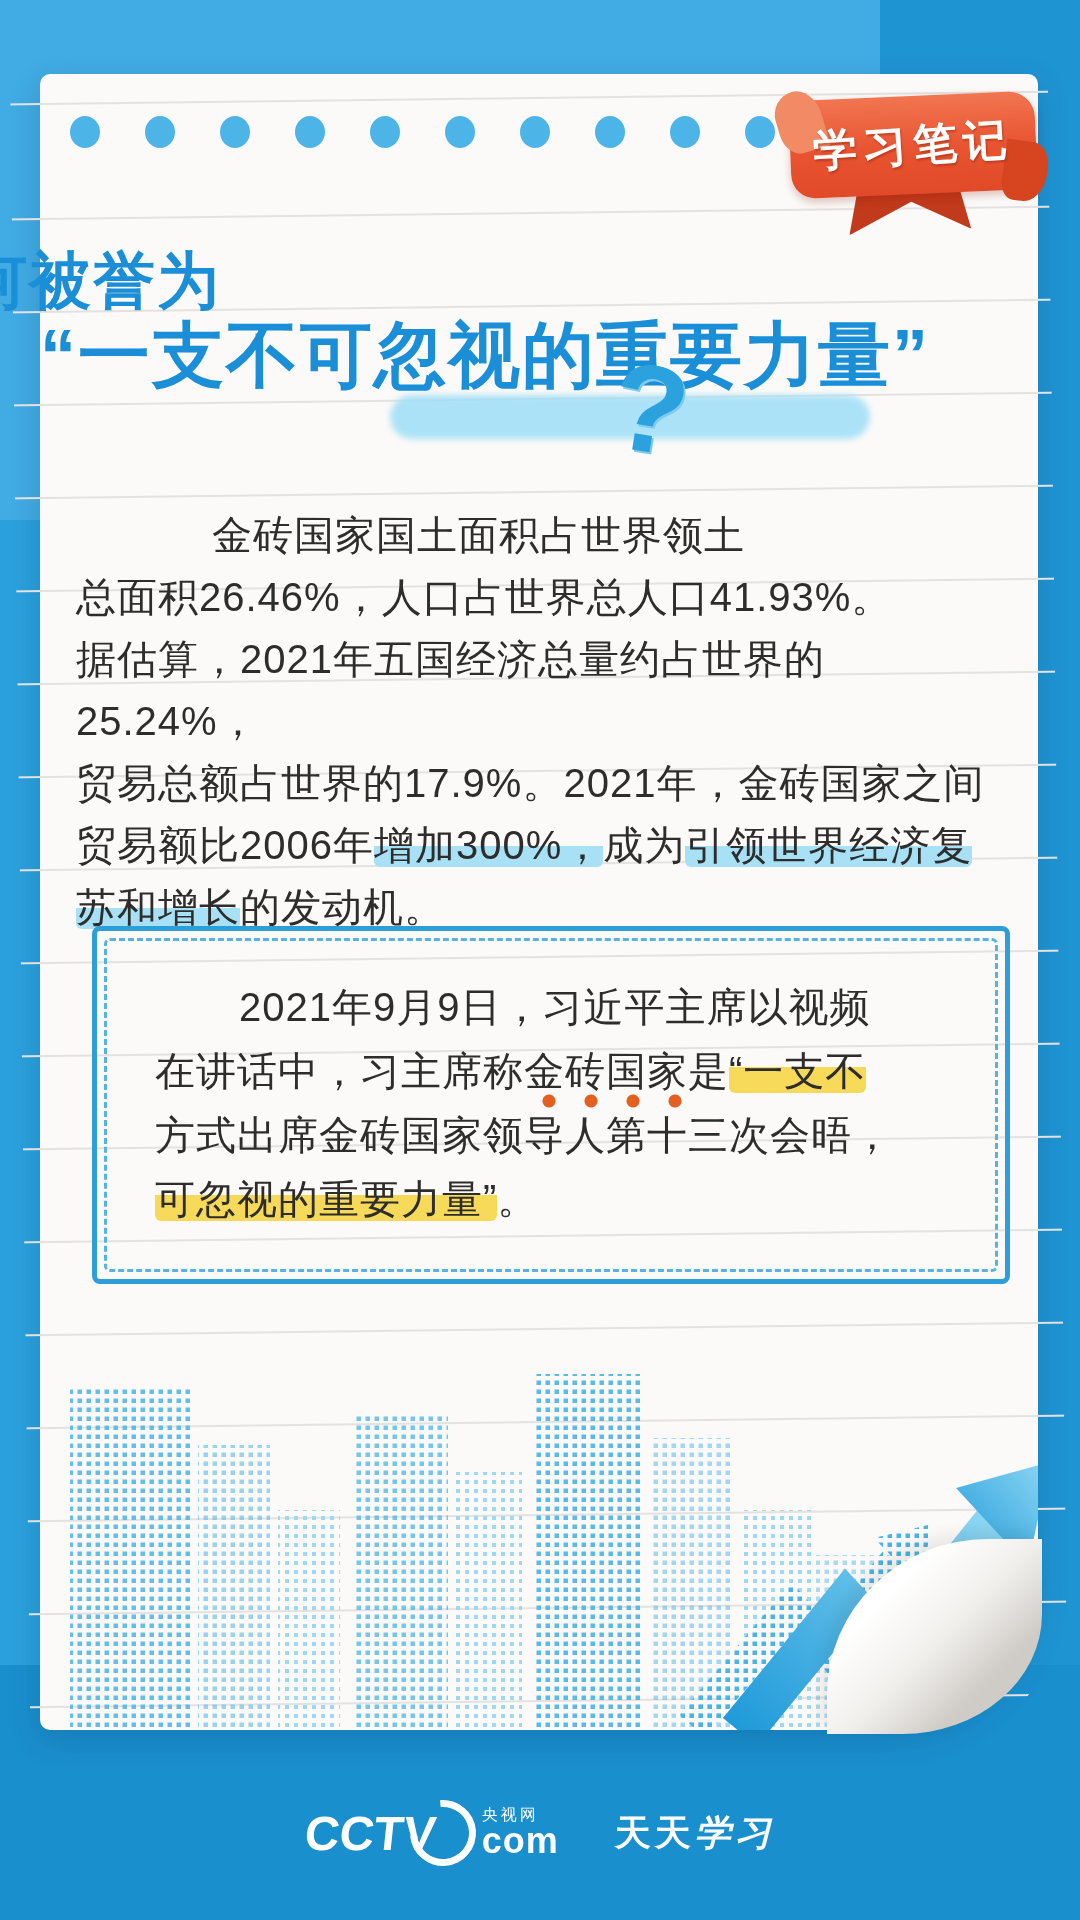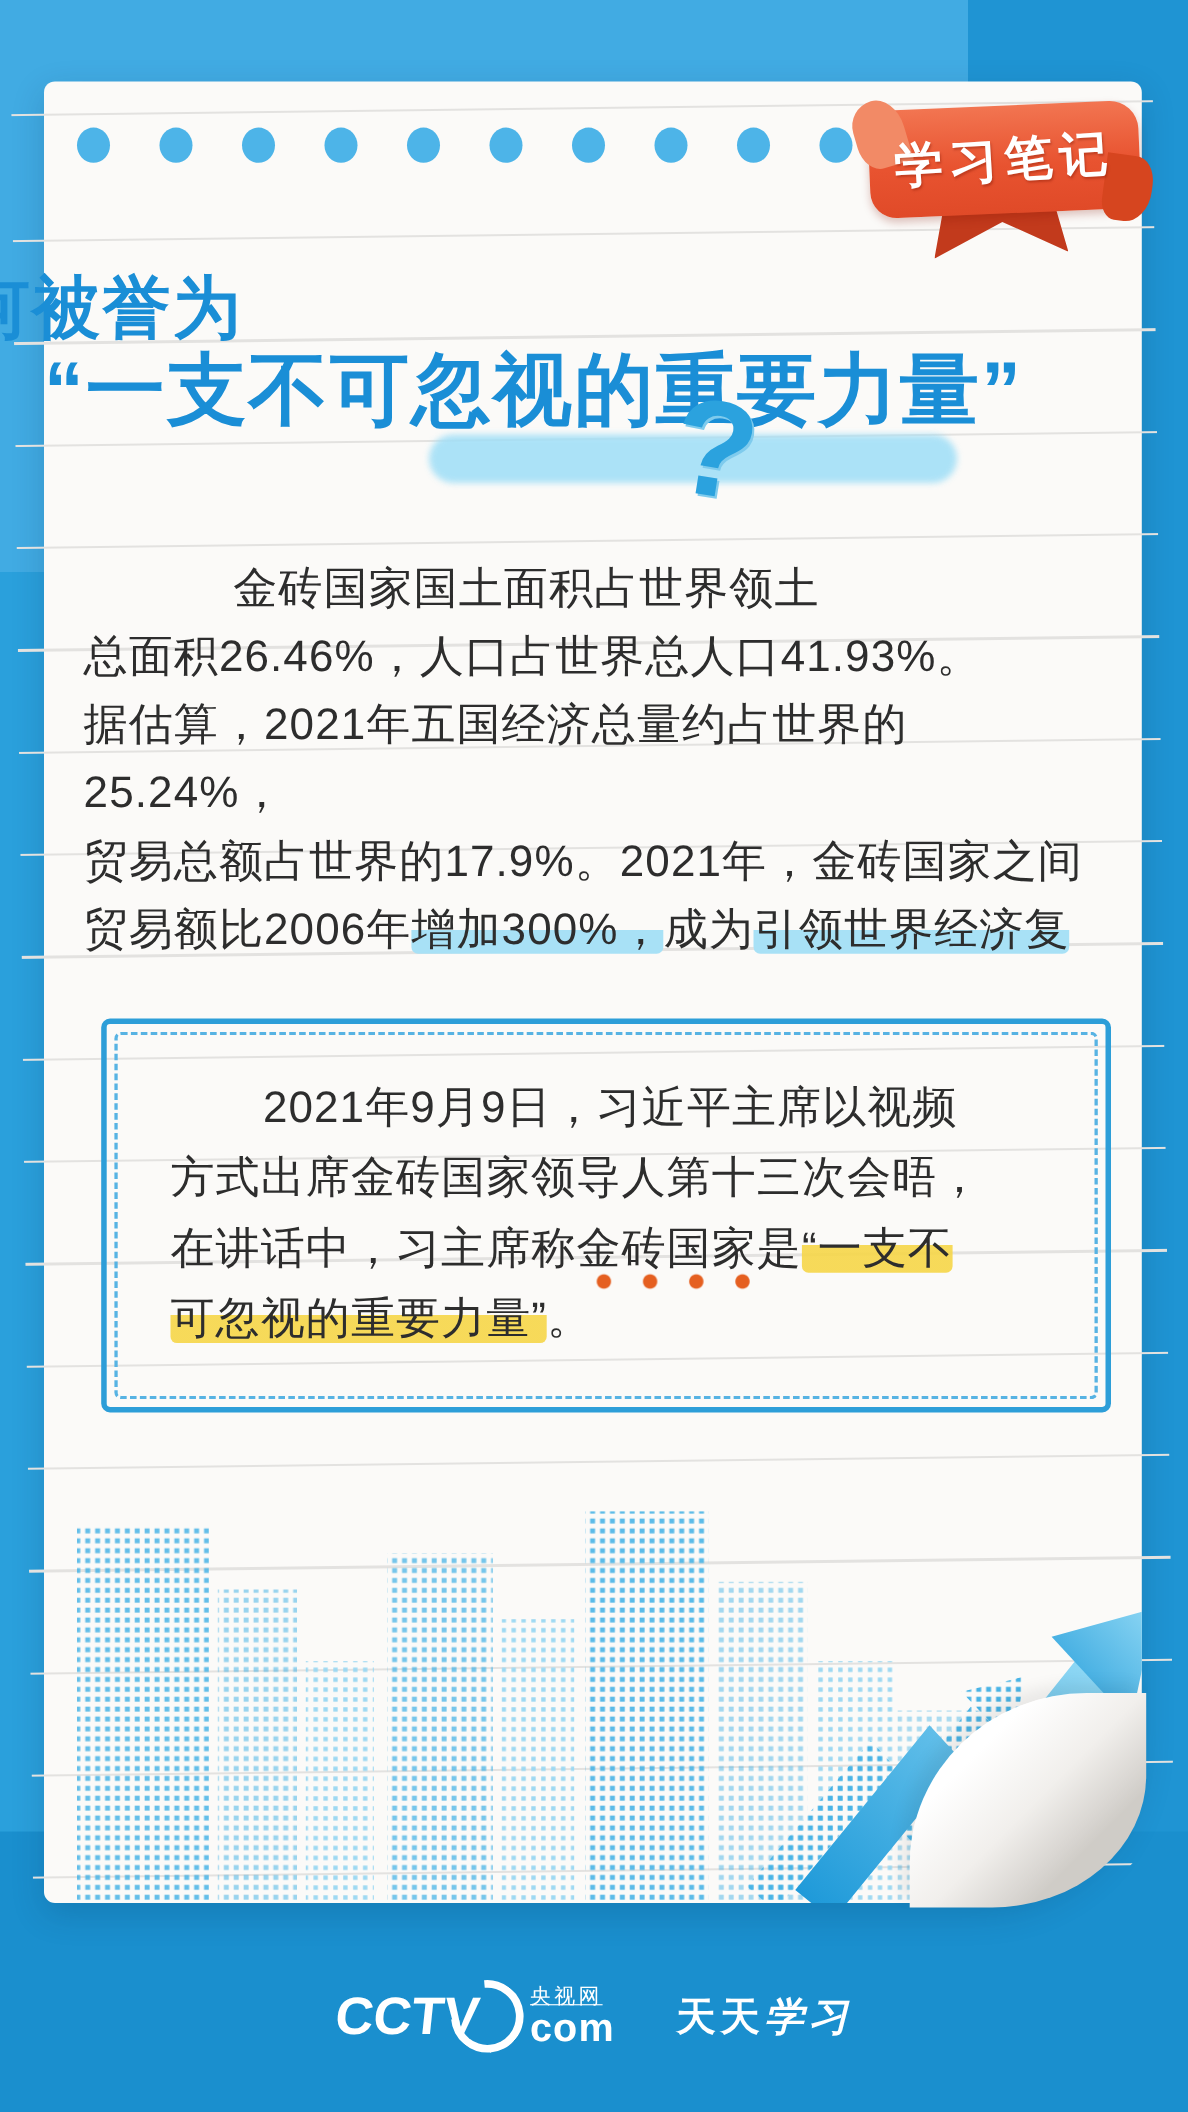--- a/index.html
+++ b/index.html
@@ -75,21 +75,21 @@
     transform:rotate(-1deg);text-shadow:1px 2px 2px rgba(120,20,0,.35);}
 
   
   .footer{position:absolute;left:0;top:1778px;width:1080px;height:110px;
     display:flex;align-items:center;justify-content:center;gap:56px;color:#fff;}
   .cctv-logo{display:flex;align-items:center;}
   .cctv-word{font-size:48px;font-weight:bold;letter-spacing:0;transform:skewX(-6deg);}
   .cctv-circle{width:52px;height:52px;border:7px solid #fff;border-radius:50%;
     border-left-color:transparent;transform:rotate(40deg);margin-left:-26px;}
   .cctv-col{display:flex;flex-direction:column;line-height:1;margin-left:6px;}
-  .cctv-cn{font-size:19px;letter-spacing:3px;text-decoration:underline;}
+  .cctv-cn{font-size:16px;letter-spacing:3px;}
   .cctv-com{font-size:36px;font-weight:bold;letter-spacing:1px;}
   .brand{font-size:36px;font-weight:bold;letter-spacing:4px;}
   .brand .cursive{font-style:italic;}
 </style>
 </head>
 <body>
 
 <div class="poster">
 
   <div class="bg-patch patch-top"></div>
@@ -118,28 +118,29 @@
       <div class="title-line2">“一支不可忽视的重要力量”</div>
     </div>
     <div class="qmark">?</div>
 
     <div class="body-text">
       <div class="indent1">金砖国家国土面积占世界领土</div>
       <div>总面积26.46%，人口占世界总人口41.93%。</div>
       <div>据估算，2021年五国经济总量约占世界的25.24%，</div>
       <div>贸易总额占世界的17.9%。2021年，金砖国家之间</div>
       <div><span>贸易额比2006年</span><span class="hl-cyan">增加300%，</span><span>成为</span><span class="hl-cyan">引领世界经济复</span></div>
+      <div><span class="hl-cyan">苏和增长</span><span>的发动机。</span></div>
     </div>
 
     <div class="quote-box">
       <div class="quote-inner"></div>
       <div class="quote-text">
         <div class="qindent">2021年9月9日，习近平主席以视频</div>
+        <div><span>在讲话中，习主席称</span><span class="em-dots">金砖国家</span><span>是</span><span class="hl-yellow">“一支不</span></div>
         <div>方式出席金砖国家领导人第十三次会晤，</div>
-        <div><span>在讲话中，习主席称</span><span class="em-dots">金砖国家</span><span>是</span><span class="hl-yellow">“一支不</span></div>
         <div><span class="hl-yellow">可忽视的重要力量”</span><span>。</span></div>
       </div>
     </div>
 
     <svg class="city" viewBox="0 0 998 360">
       <defs>
         <pattern id="dots" width="9" height="9" patternUnits="userSpaceOnUse">
           <rect x="1.5" y="1.5" width="4.5" height="4.5" fill="#49b4e6"></rect>
         </pattern>
         <pattern id="dotsL" width="9" height="9" patternUnits="userSpaceOnUse">

